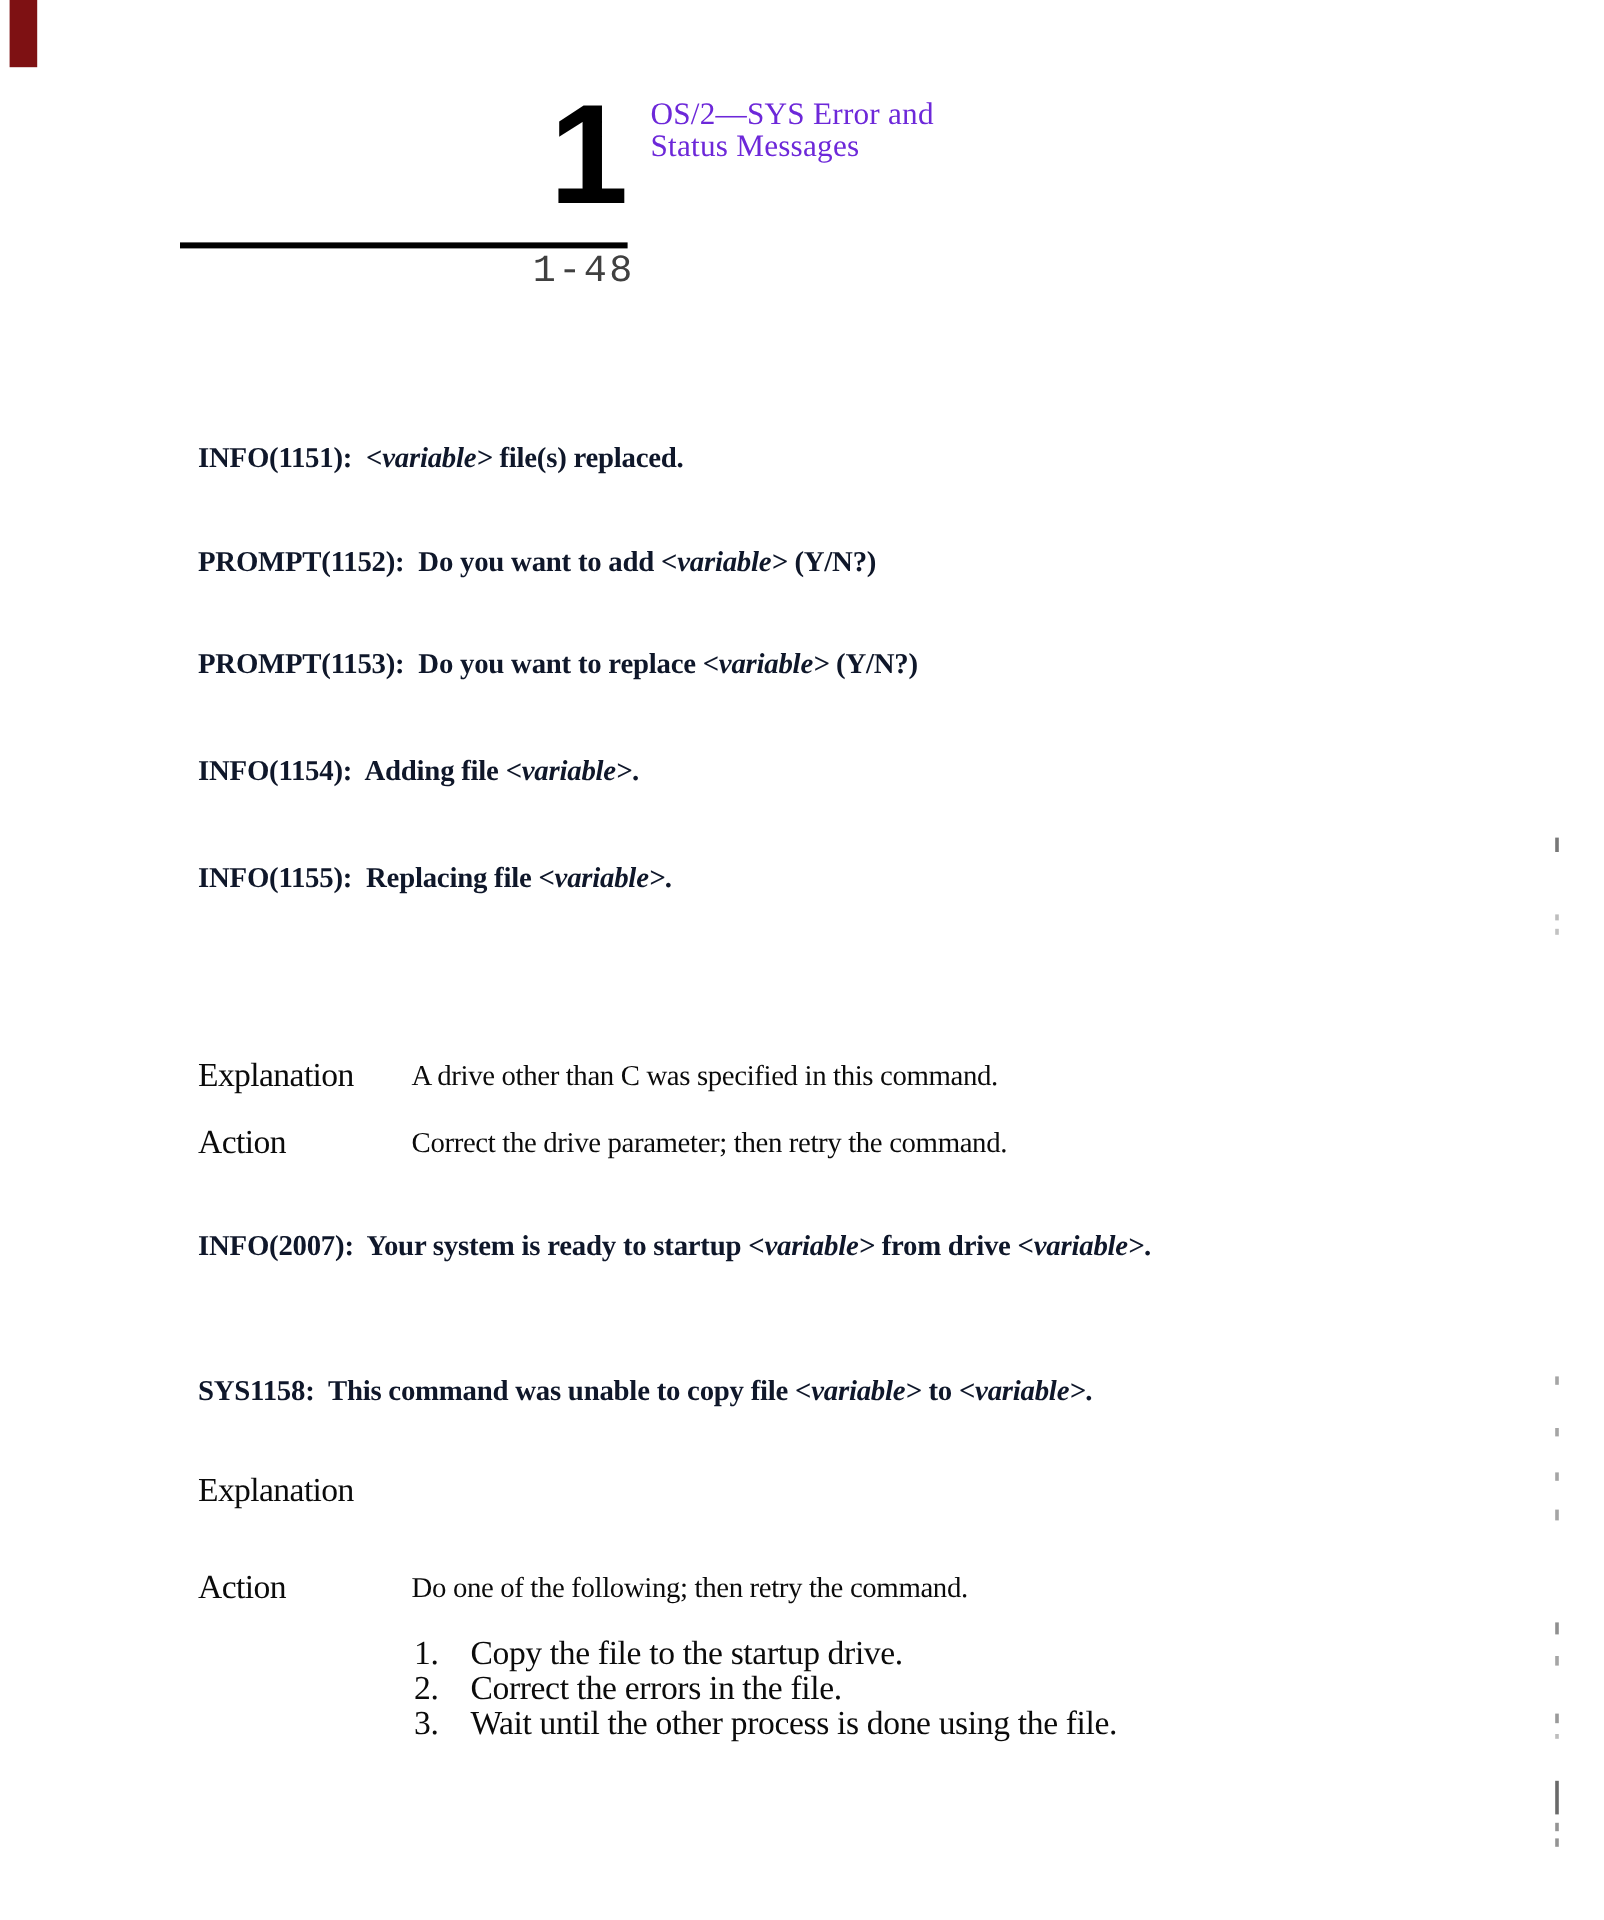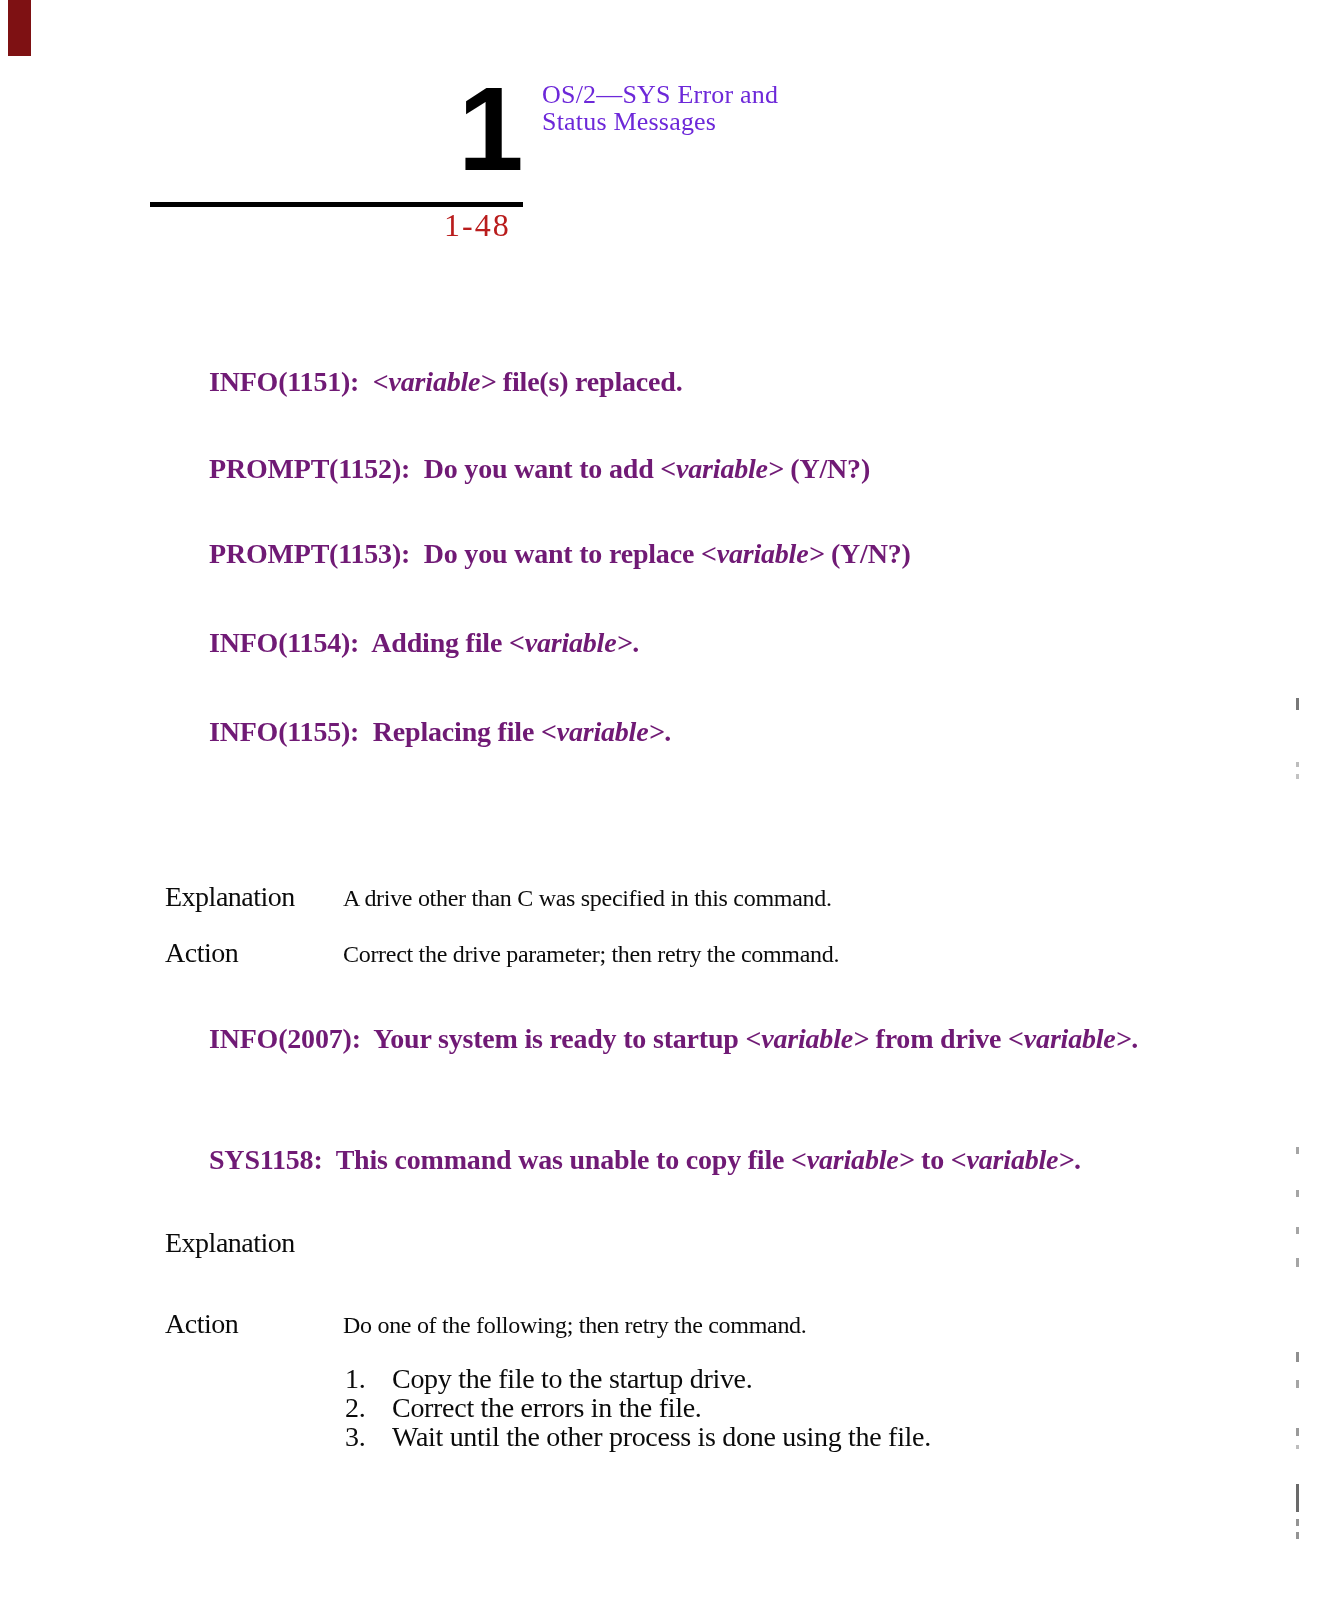--- a/index.html
+++ b/index.html
@@ -18,33 +18,33 @@
     color:#000;
   }
   .chapter-title {
     position:absolute; left:542px; top:81px;
     font-family:Liberation Serif, serif; font-size:26px; line-height:27px;
     letter-spacing:0.2px; color:#6d28d9;
   }
   .rule { position:absolute; left:150px; top:202px; width:373px; height:5px; background:#000; }
   .page-num {
     position:absolute; left:444px; top:207px;
-    font-family:Liberation Serif, serif; font-size:32px; letter-spacing:2px; color:#b91c1c;
+    font-family:Liberation Mono, monospace; font-size:32px; letter-spacing:2px; color:#404040;
   }
 
   
   .msg {
     position:absolute; left:165px; width:1025px;
-    font-weight:bold; font-size:28px; line-height:34px; letter-spacing:-0.2px;
-    white-space:pre-wrap; color:#701a75;margin-left:44px;
+    font-weight:bold; font-size:24px; line-height:34px; letter-spacing:-0.2px;
+    white-space:pre-wrap; color:#0f172a;
   }
   .msg .var { font-style:italic; }
 
   
-  .row { position:absolute; left:165px; display:flex; align-items:flex-end; }
+  .row { position:absolute; left:165px; display:flex; align-items:center; }
   .row .lbl { width:178px; flex:none; font-size:28px; letter-spacing:-0.5px; }
   .row .body { width:880px; font-size:24px; line-height:29px; letter-spacing:-0.3px; white-space:pre-wrap; }
 
   
   .list { position:absolute; left:345px; top:1364px; font-size:28px; line-height:29px; letter-spacing:-0.3px; }
   .list .li { display:flex; }
   .list .num { width:47px; flex:none; }
 
   
   #m1151 { top:365px; }

